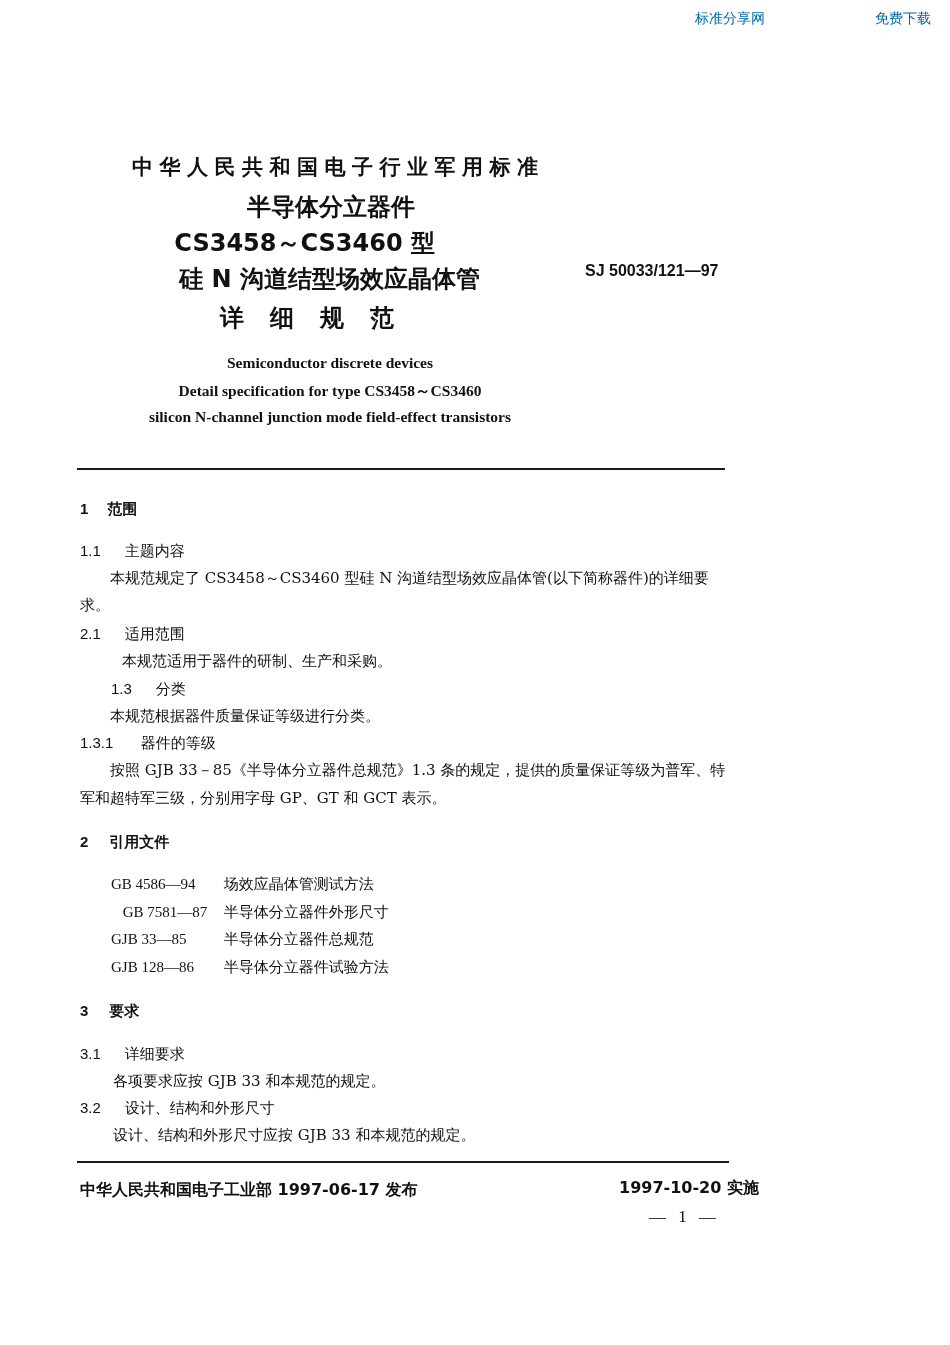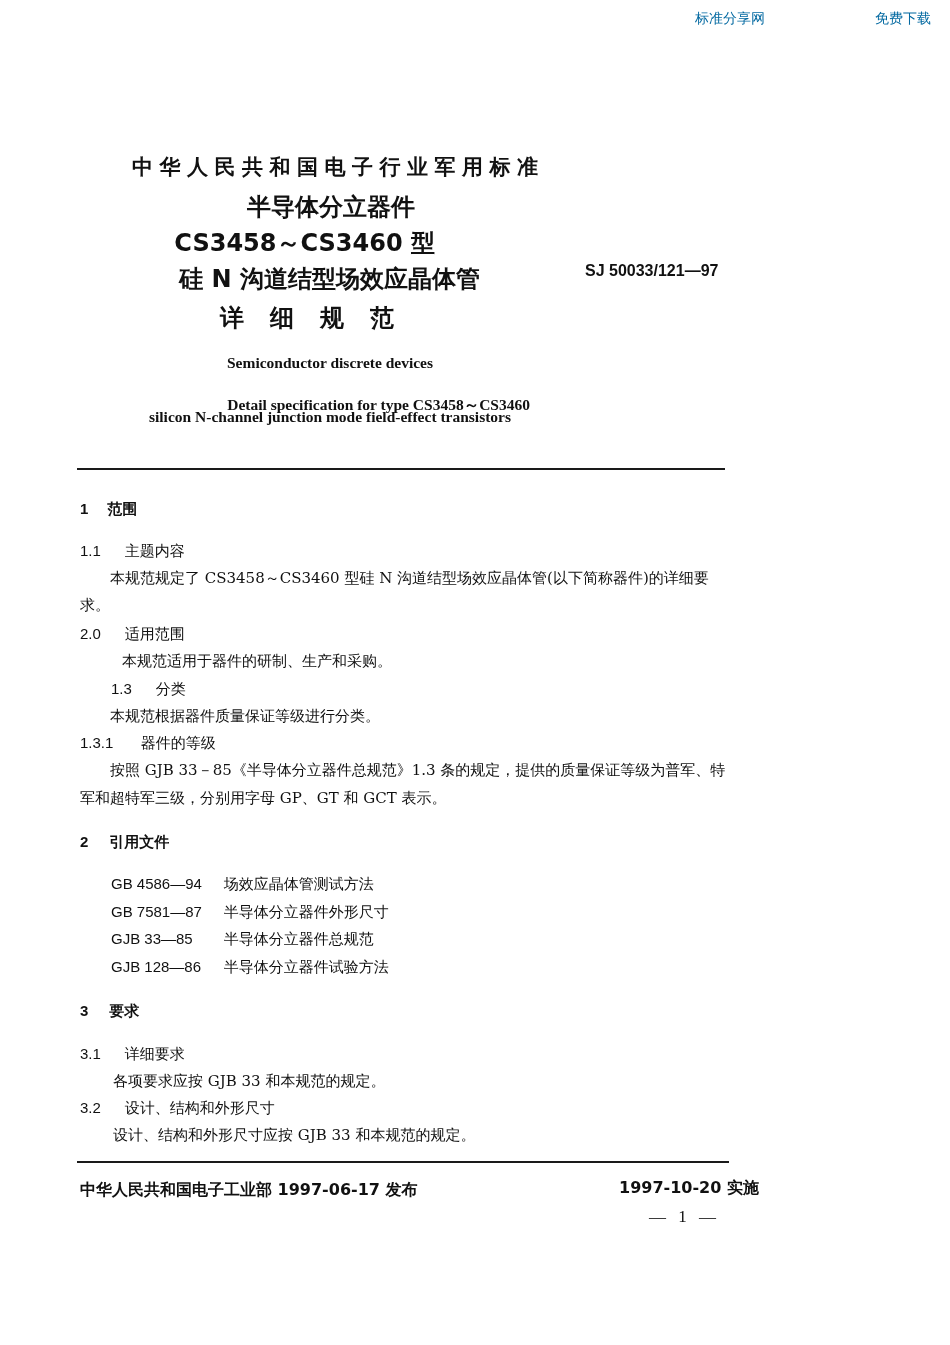--- a/index.html
+++ b/index.html
@@ -8,28 +8,28 @@
     .wm { color: #0369a1; font-size: 14px; font-family: "DejaVu Serif", serif; top: 10px; }
     .std-header { left: 132px; top: 117px; font-size: 21px; font-weight: bold; letter-spacing: 6.5px; font-family: "DejaVu Sans", sans-serif; margin-top: 36px; }
     .title-block { left: 150px; width: 560px; text-align: right; font-family: "DejaVu Sans", sans-serif; font-weight: bold; }
     .t1 { top: 191px; font-size: 24px; left: 160px; width: 255px; }
     .t2 { top: 227px; font-size: 24px; left: 160px; width: 275px; }
     .t3 { top: 263px; font-size: 24px; left: 160px; width: 320px; }
     .t4 { top: 302px; font-size: 24px; left: 160px; width: 260px; letter-spacing: 26px; }
     .std-no { left: 585px; top: 262px; font-size: 16px; font-weight: bold; font-family: "Liberation Sans", sans-serif; }
     .en { font-family: Liberation Serif, serif; font-weight: bold; font-size: 15.5px; text-align: center; left: 130px; width: 400px; }
     .en1 { top: 354px; }
-    .en2 { top: 395px; text-align: right; }
+    .en2 { top: 381px; }
     .en3 { top: 408px; }
     .rule { position: absolute; height: 2px; background: #1a1a1a; }
     .h1 { font-family: "DejaVu Sans", sans-serif; font-weight: bold; font-size: 15px; }
     .h2 { font-family: "DejaVu Sans", sans-serif; font-size: 15px; }
     .num { display: inline-block; font-family: "Liberation Sans", sans-serif; }
     .p { font-size: 15px; font-family: "DejaVu Serif", serif; }
-    .ref-code { display: inline-block; width: 108px; font-family: Liberation Sans, sans-serif; }
+    .ref-code { display: inline-block; width: 108px; font-family: Liberation Serif, serif; }
     .footer-left { left: 80px; top: 1180px; font-size: 16px; font-weight: bold; font-family: "DejaVu Sans", sans-serif; }
     .footer-right { left: 619px; top: 1178px; font-size: 16px; font-weight: bold; font-family: "DejaVu Sans", sans-serif; }
     .page-no { left: 649px; top: 1207px; font-size: 17px; font-family: "Liberation Serif", serif; letter-spacing: 4px; }
   </style>
 </head>
 <body>
 
 <div class="abs wm" style="left:695px;">标准分享网</div>
 <div class="abs wm" style="left:875px;">免费下载</div>
 
@@ -53,21 +53,21 @@
 </div>
 
 <div class="abs h2" style="left:80px; top:542px;">
   <span class="num" style="width:40px;">1.1</span>
   <span>主题内容</span>
 </div>
 <div class="abs p" style="left:110px; top:569px;">本规范规定了 CS3458～CS3460 型硅 N 沟道结型场效应晶体管(以下简称器件)的详细要</div>
 <div class="abs p" style="left:80px; top:596px;">求。</div>
 
 <div class="abs h2" style="left:80px; top:625px;">
-  <span class="num" style="width:40px;">2.0</span>
+  <span class="num" style="width:40px;">2.1</span>
   <span>适用范围</span>
 </div>
 <div class="abs p" style="left:122px; top:652px;">本规范适用于器件的研制、生产和采购。</div>
 
 <div class="abs h2" style="left:80px; top:680px;">
   <span class="num" style="width:40px;margin-left:31px;">1.3</span>
   <span>分类</span>
 </div>
 <div class="abs p" style="left:110px; top:707px;">本规范根据器件质量保证等级进行分类。</div>
 
@@ -80,21 +80,21 @@
 
 <div class="abs h1" style="left:80px; top:833px;">
   <span class="num" style="width:24px;">2</span>
   <span>引用文件</span>
 </div>
 
 <div class="abs p" style="left:111px; top:875px;">
   <span class="ref-code">GB 4586—94</span>
   <span>场效应晶体管测试方法</span>
 </div>
-<div class="abs p" style="left:111px; top:903px;">
+<div class="abs p" style="left:111px; top:903px;text-align:center;">
   <span class="ref-code">GB 7581—87</span>
   <span>半导体分立器件外形尺寸</span>
 </div>
 <div class="abs p" style="left:111px; top:930px;">
   <span class="ref-code">GJB 33—85</span>
   <span>半导体分立器件总规范</span>
 </div>
 <div class="abs p" style="left:111px; top:958px;">
   <span class="ref-code">GJB 128—86</span>
   <span>半导体分立器件试验方法</span>

